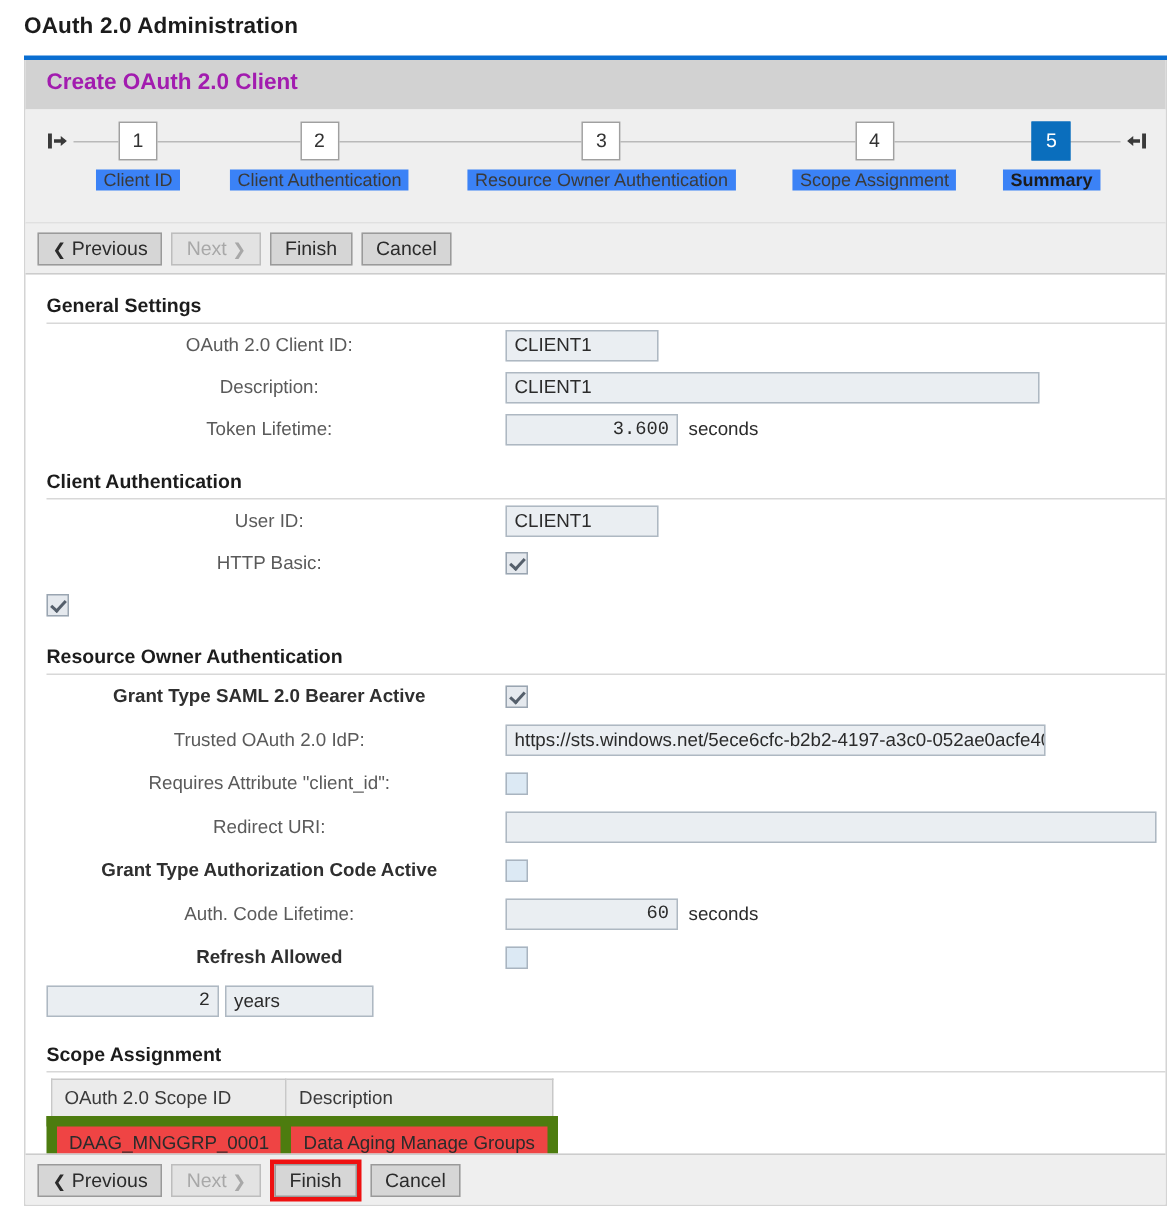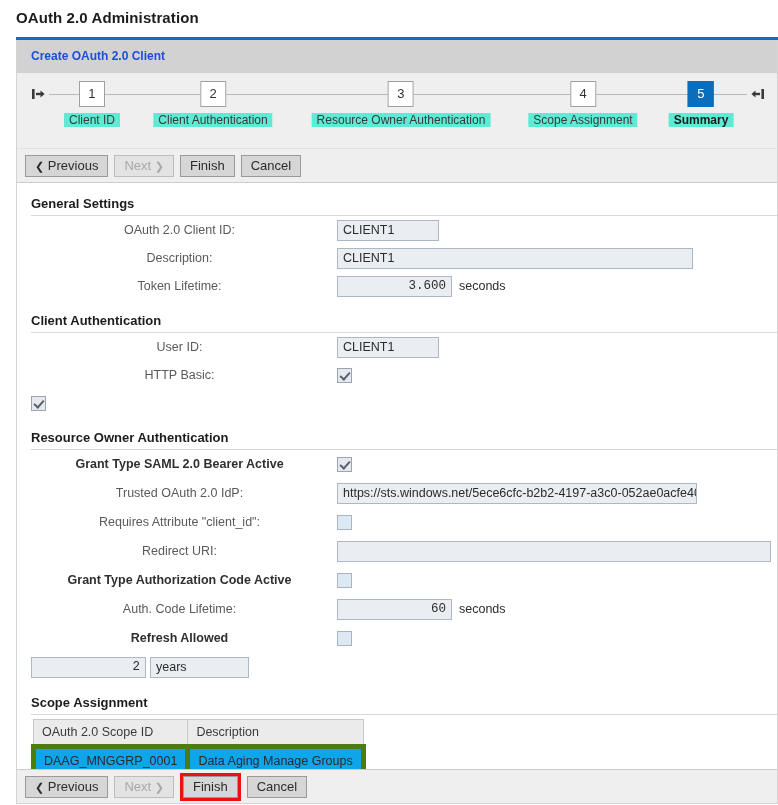--- a/index.html
+++ b/index.html
@@ -47,23 +47,23 @@
     background: #ffffff;
   }
 
   
   .section-bar {
     background: #d2d2d2;
     height: 33px;
     padding: 6px 0 0 14px;
   }
   .section-bar-title {
-    font-size: 12px;
+    font-size: 15px;
     font-weight: bold;
-    color: #1d4ed8;
+    color: #a21caf;
   }
 
   
   .wizard {
     background: #efefef;
     height: 76px;
     position: relative;
     border-bottom: 1px solid #e0e0e0;
   }
   .wiz-line {
@@ -115,21 +115,21 @@
     color: #3a3a3a;
     white-space: nowrap;
   }
   .step.active .step-label {
     font-weight: bold;
     color: #1c1c1c;
   }
   .step-label-pad {
     display: inline-block;
     padding: 0 5px;
-    background: #5eead4;
+    background: #3b82f6;
   }
 
   
   .toolbar {
     background: #efefef;
     border-bottom: 1px solid #cccccc;
     padding: 6px 0 6px 8px;
     display: flex;
     align-items: center;
     gap: 6px;
@@ -258,22 +258,22 @@
     background: #ebebeb;
     border: 1px solid #c8c8c8;
     font-size: 12.5px;
     font-weight: normal;
     color: #3a3a3a;
     text-align: left;
     padding: 5px 8px;
     height: 27px;
   }
   .tbl td {
-    background: #0ea5e9;
-    border: 5px solid #4d7c0f;
+    background: #ef4444;
+    border: 7px solid #4d7c0f;
     font-size: 12.5px;
     color: #2b2b2b;
     padding: 4px 8px;
     height: 28px;
     white-space: nowrap;
   }
   .col-scope { width: 144px; }
   .col-desc  { width: 164px; }
 </style>
 </head>

